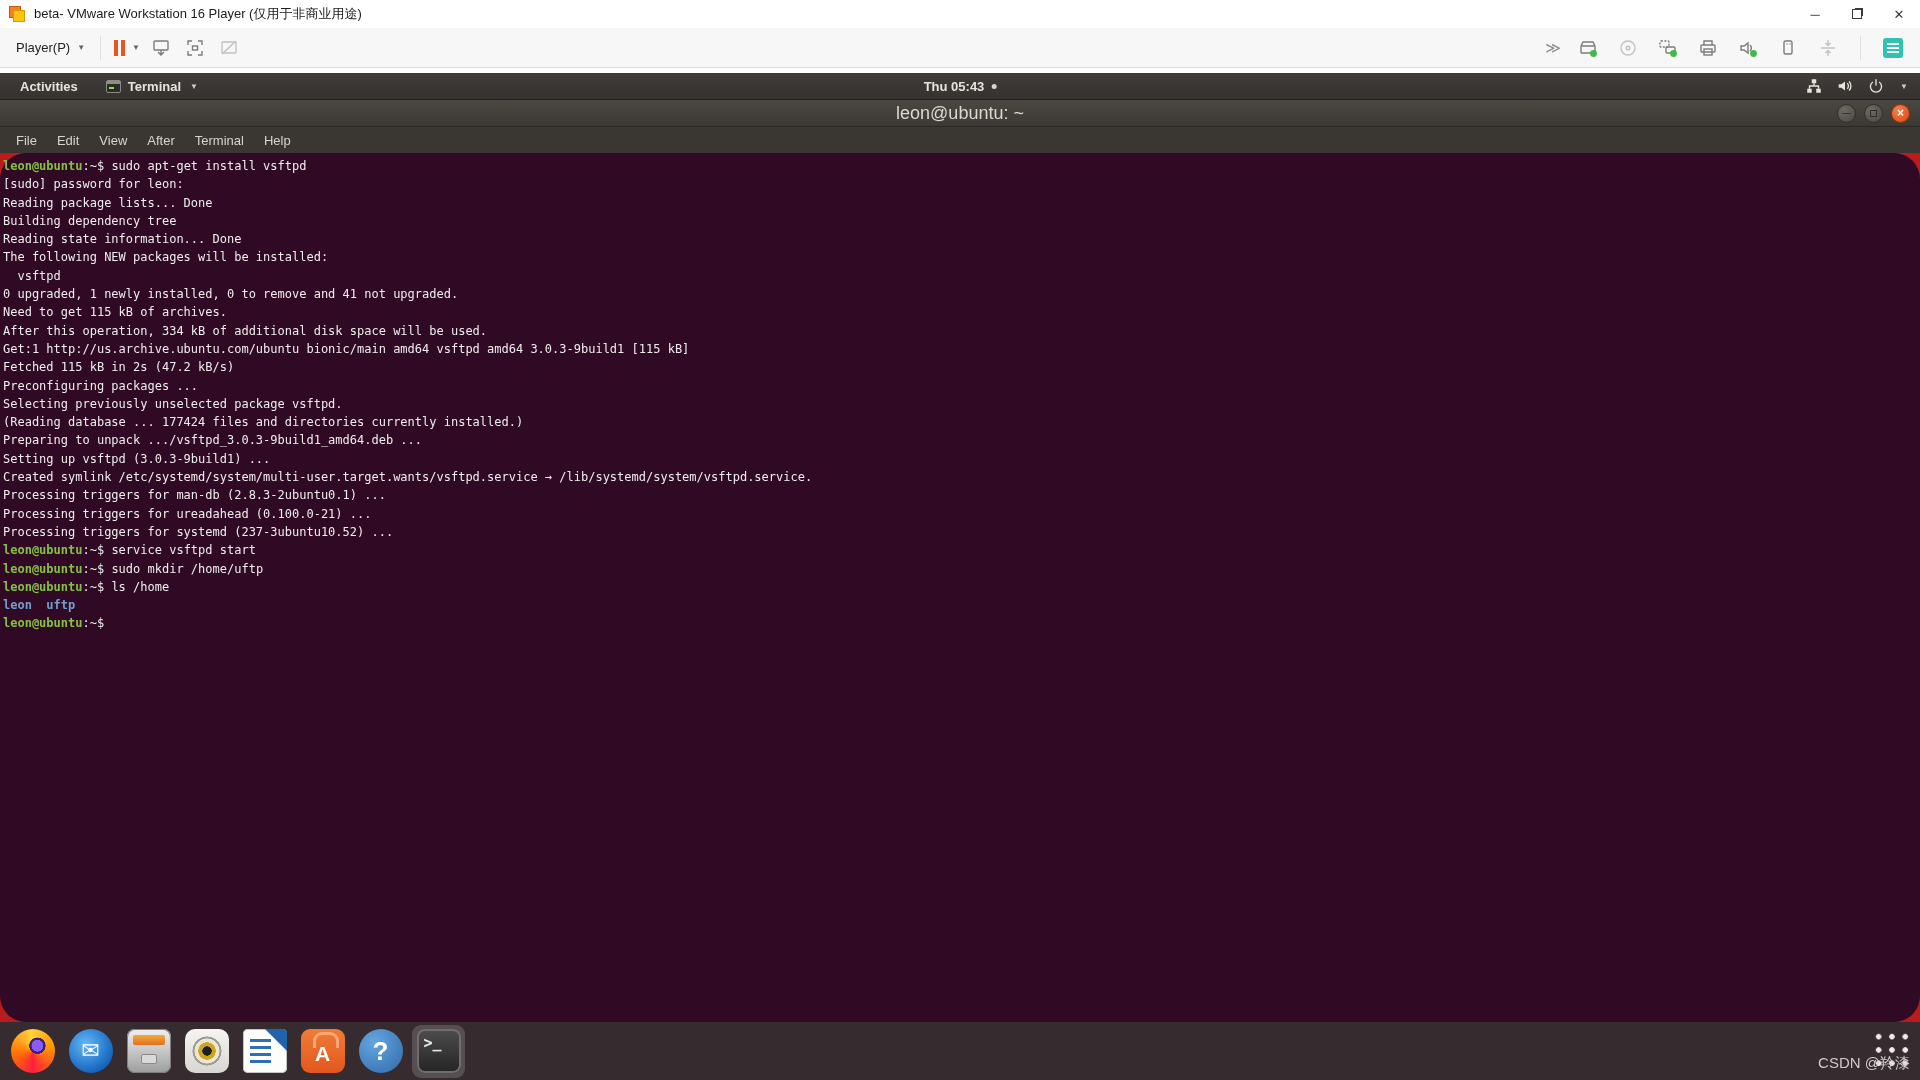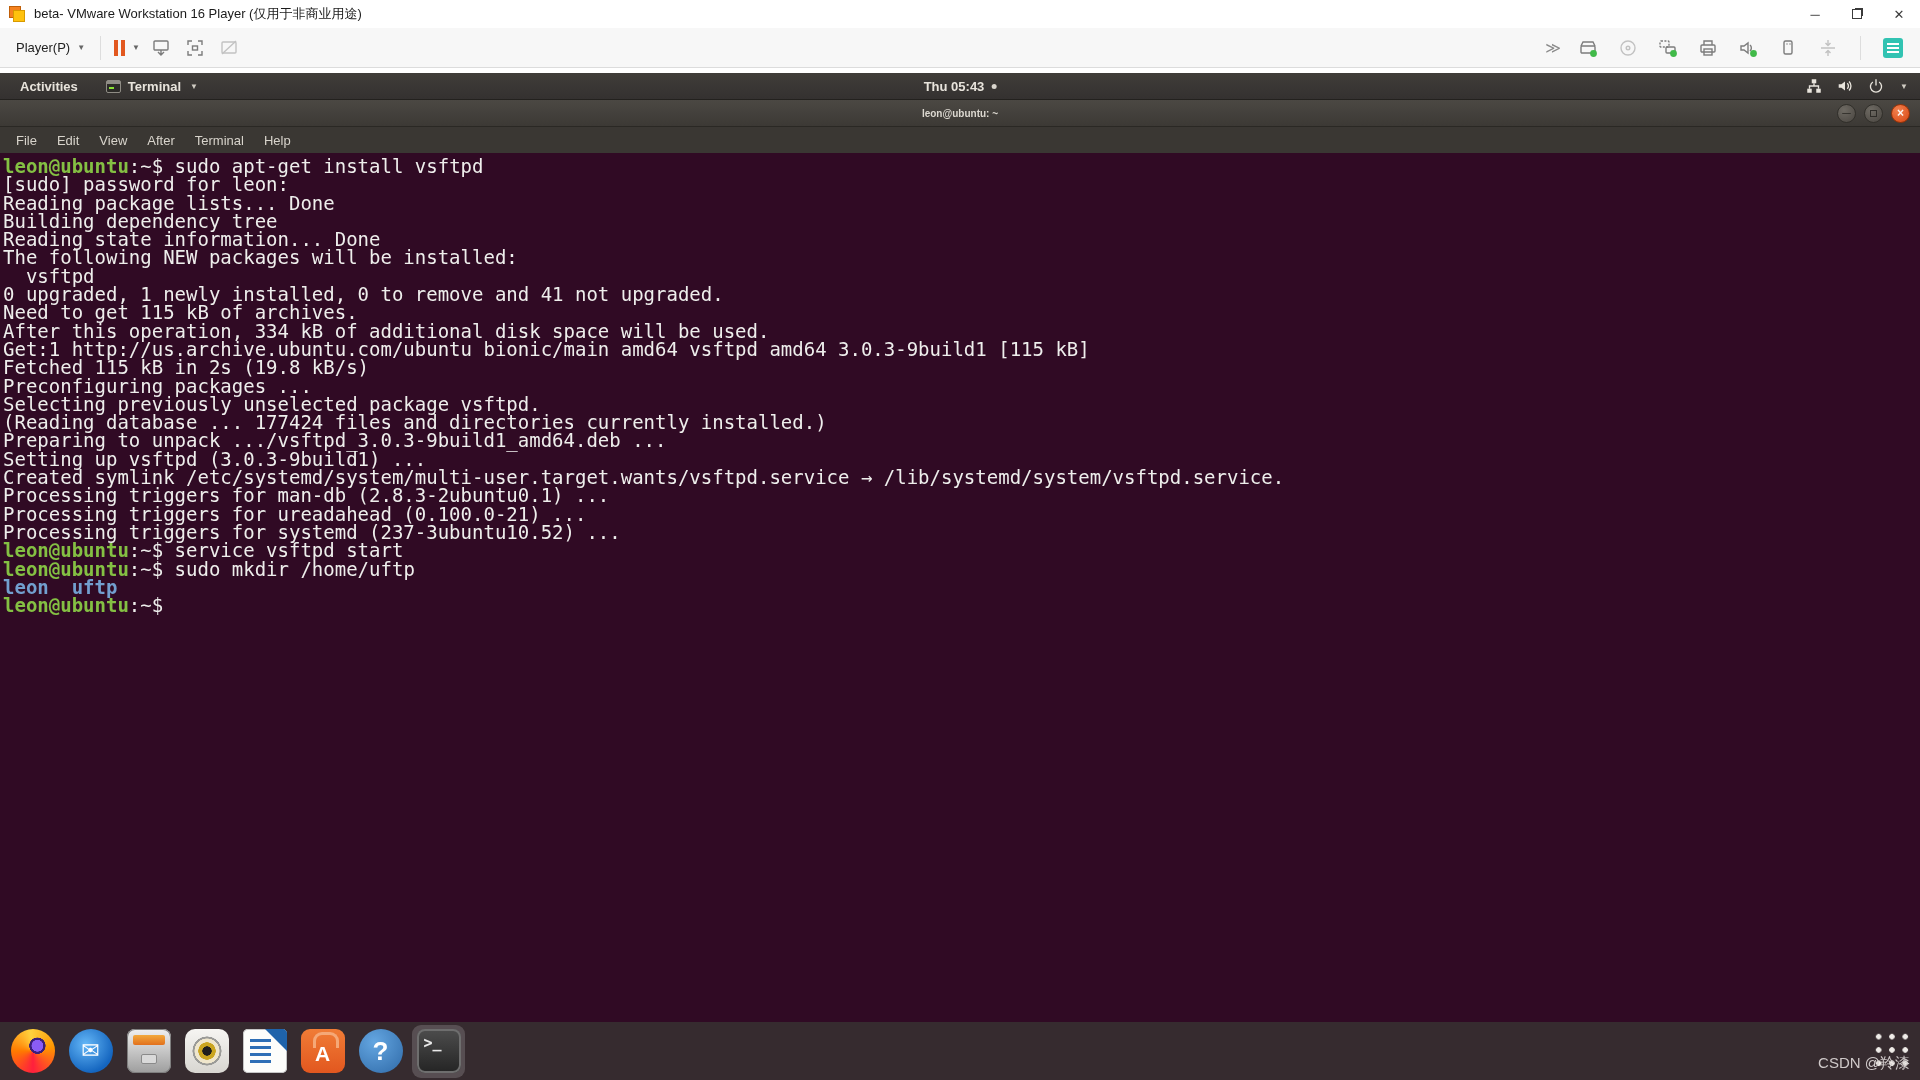--- a/index.html
+++ b/index.html
@@ -45,33 +45,33 @@
   .mini-term::before { content:""; position:absolute; left:0; right:0; top:0; height:3px; background:#8f8c85; }
   .mini-term::after { content:""; position:absolute; left:2px; top:6px; width:5px; height:2px; background:#8ae234; }
   .g-caret { font-size:8px; color:#cfcbc2; margin-left:2px; }
   .clock-wrap { position:absolute; left:50%; transform:translateX(-50%); display:flex; align-items:center; gap:7px; }
   .clock-dot { width:5px; height:5px; border-radius:50%; background:#d9d5cd; }
   .sys-icons { margin-left:auto; display:flex; align-items:center; gap:13px; }
   .sys-icons svg { stroke:#e8e4dc; fill:none; stroke-width:1.5; }
 
   
   .t-titlebar { height:28px; background:linear-gradient(#4b4843,#3c3935); border-top:1px solid #23211e; border-bottom:1px solid #2a2824; display:flex; align-items:center; justify-content:center; position:relative; flex:0 0 auto; }
-  .t-title { font-size:10px; font-weight:700; color:#dcd8d0; }
+  .t-title { font-size:18px; font-weight:400; color:#dcd8d0; }
   .t-buttons { position:absolute; right:10px; top:0; height:100%; display:flex; align-items:center; gap:8px; }
   .tb { width:19px; height:19px; border-radius:50%; display:flex; align-items:center; justify-content:center; font-size:12px; line-height:1; }
   .tb-min, .tb-max { background:radial-gradient(circle at 35% 30%, #6e6a63, #494540); border:1px solid #312f2a; color:#2e2c28; }
   .tb-max i { display:block; width:7px; height:7px; border:1px solid #2e2c28; }
   .tb-close { background:radial-gradient(circle at 35% 30%, #f1814f, #d94612); border:1px solid #9c3307; color:#fdf6f2; font-weight:700; }
 
   
   .t-menubar { height:26px; background:#3a3733; display:flex; align-items:center; padding:0 6px; font-size:13px; color:#d8d4cc; flex:0 0 auto; }
   .menu-item { padding:0 10px; }
 
   
-  .t-body { flex:1; background:#300a24; padding:4px 3px; font-family:"DejaVu Sans Mono", monospace; font-size:19px; line-height:18.3px; color:#eeeeec; min-height:0; }
+  .t-body { flex:1; background:#300a24; padding:4px 3px; font-family:"DejaVu Sans Mono", monospace; font-size:12px; line-height:18.3px; color:#eeeeec; min-height:0;border-radius:26px; }
   .t-line { white-space:pre; }
   .p-user { color:#84c043; font-weight:700; }
   .dir { color:#729fcf; font-weight:700; }
 
   
   .dock { height:58px; background:#362b2f; display:flex; align-items:center; padding:0 6px; gap:5px; position:relative; flex:0 0 auto; }
   .dock-item { width:53px; height:53px; border-radius:9px; display:flex; align-items:center; justify-content:center; }
   .dock-item.active { background:rgba(255,255,255,.17); }
   .di { width:44px; height:44px; position:relative; }
   .di-firefox { border-radius:50%; background:
@@ -261,32 +261,33 @@
         <div class="t-line">[sudo] password for leon: </div>
         <div class="t-line">Reading package lists... Done</div>
         <div class="t-line">Building dependency tree</div>
         <div class="t-line">Reading state information... Done</div>
         <div class="t-line">The following NEW packages will be installed:</div>
         <div class="t-line">  vsftpd</div>
         <div class="t-line">0 upgraded, 1 newly installed, 0 to remove and 41 not upgraded.</div>
         <div class="t-line">Need to get 115 kB of archives.</div>
         <div class="t-line">After this operation, 334 kB of additional disk space will be used.</div>
         <div class="t-line">Get:1 http://us.archive.ubuntu.com/ubuntu bionic/main amd64 vsftpd amd64 3.0.3-9build1 [115 kB]</div>
-        <div class="t-line">Fetched 115 kB in 2s (19.8 kB/s)</div>
+        <div class="t-line">Fetched 115 kB in 2s (47.2 kB/s)</div>
         <div class="t-line">Preconfiguring packages ...</div>
         <div class="t-line">Selecting previously unselected package vsftpd.</div>
         <div class="t-line">(Reading database ... 177424 files and directories currently installed.)</div>
         <div class="t-line">Preparing to unpack .../vsftpd_3.0.3-9build1_amd64.deb ...</div>
         <div class="t-line">Setting up vsftpd (3.0.3-9build1) ...</div>
         <div class="t-line">Created symlink /etc/systemd/system/multi-user.target.wants/vsftpd.service → /lib/systemd/system/vsftpd.service.</div>
         <div class="t-line">Processing triggers for man-db (2.8.3-2ubuntu0.1) ...</div>
         <div class="t-line">Processing triggers for ureadahead (0.100.0-21) ...</div>
         <div class="t-line">Processing triggers for systemd (237-3ubuntu10.52) ...</div>
         <div class="t-line"><span class="p-user">leon@ubuntu</span>:~$ service vsftpd start</div>
         <div class="t-line"><span class="p-user">leon@ubuntu</span>:~$ sudo mkdir /home/uftp</div>
+        <div class="t-line"><span class="p-user">leon@ubuntu</span>:~$ ls /home</div>
         <div class="t-line"><span class="dir">leon</span>  <span class="dir">uftp</span></div>
         <div class="t-line"><span class="p-user">leon@ubuntu</span>:~$ </div>
       </div>
 
     <div class="dock">
       <div class="dock-item">
           <div class="di di-firefox"></div>
         </div>
       <div class="dock-item">
           <div class="di di-thunderbird"></div>

